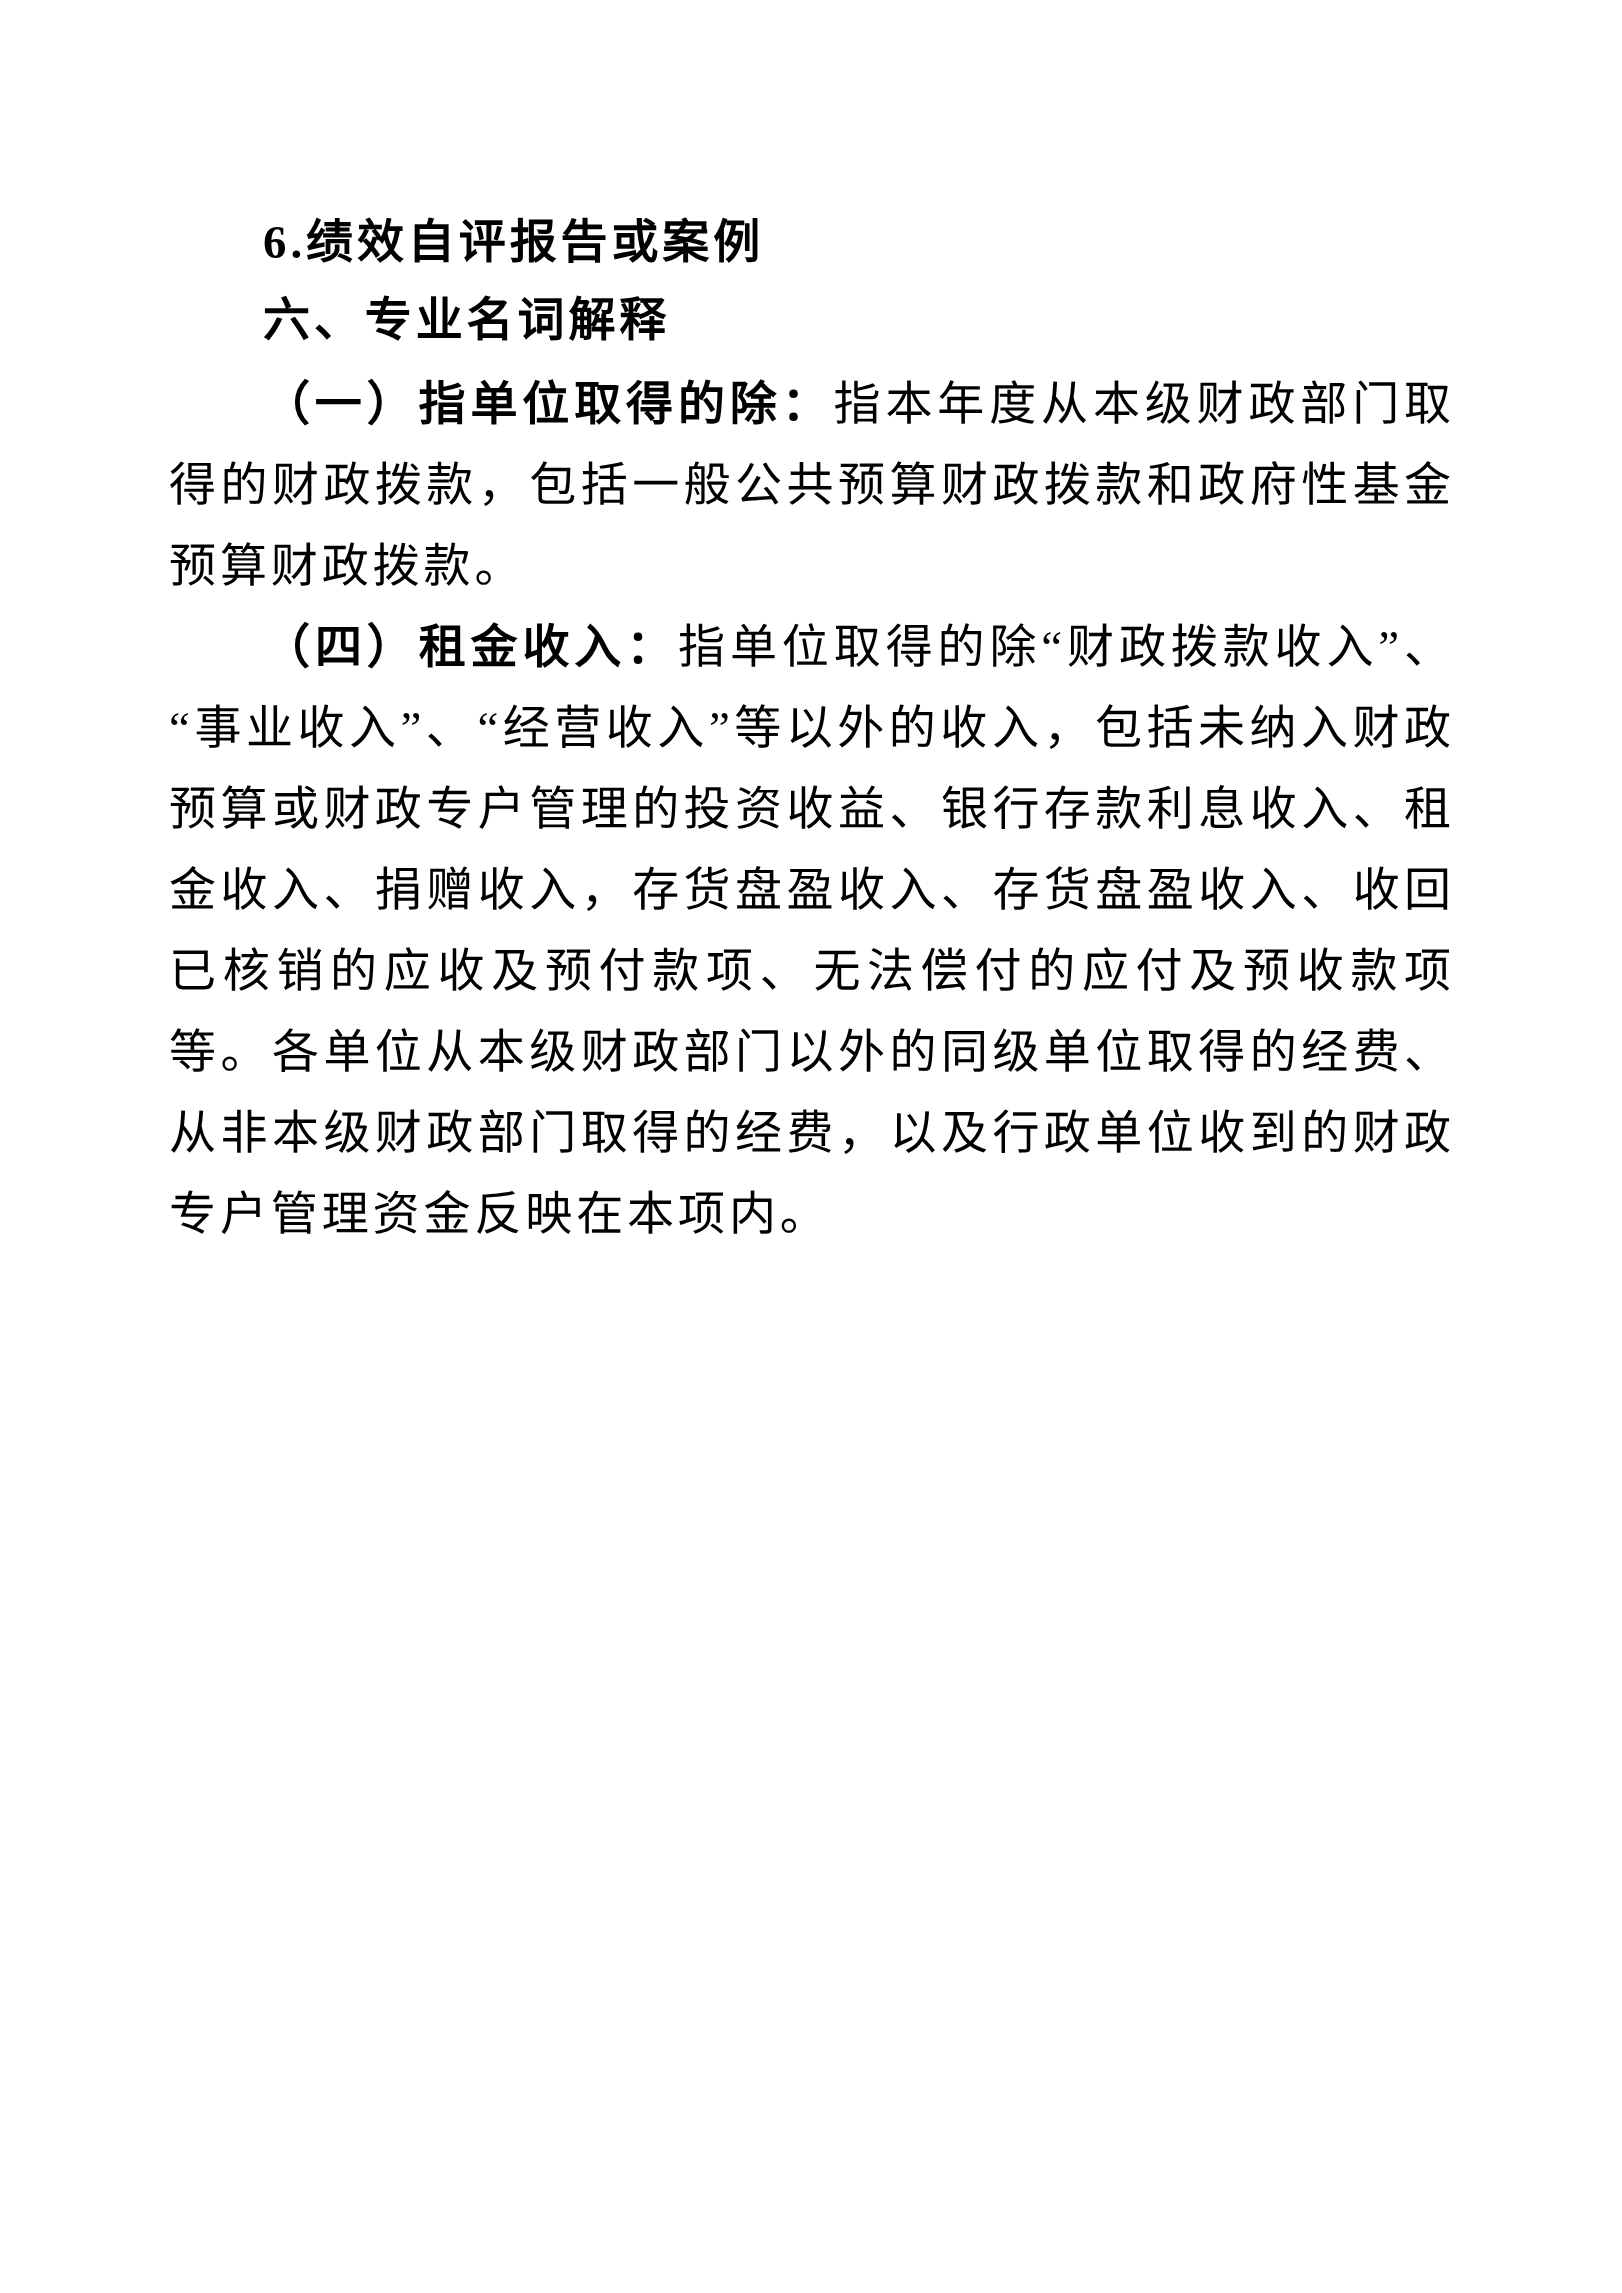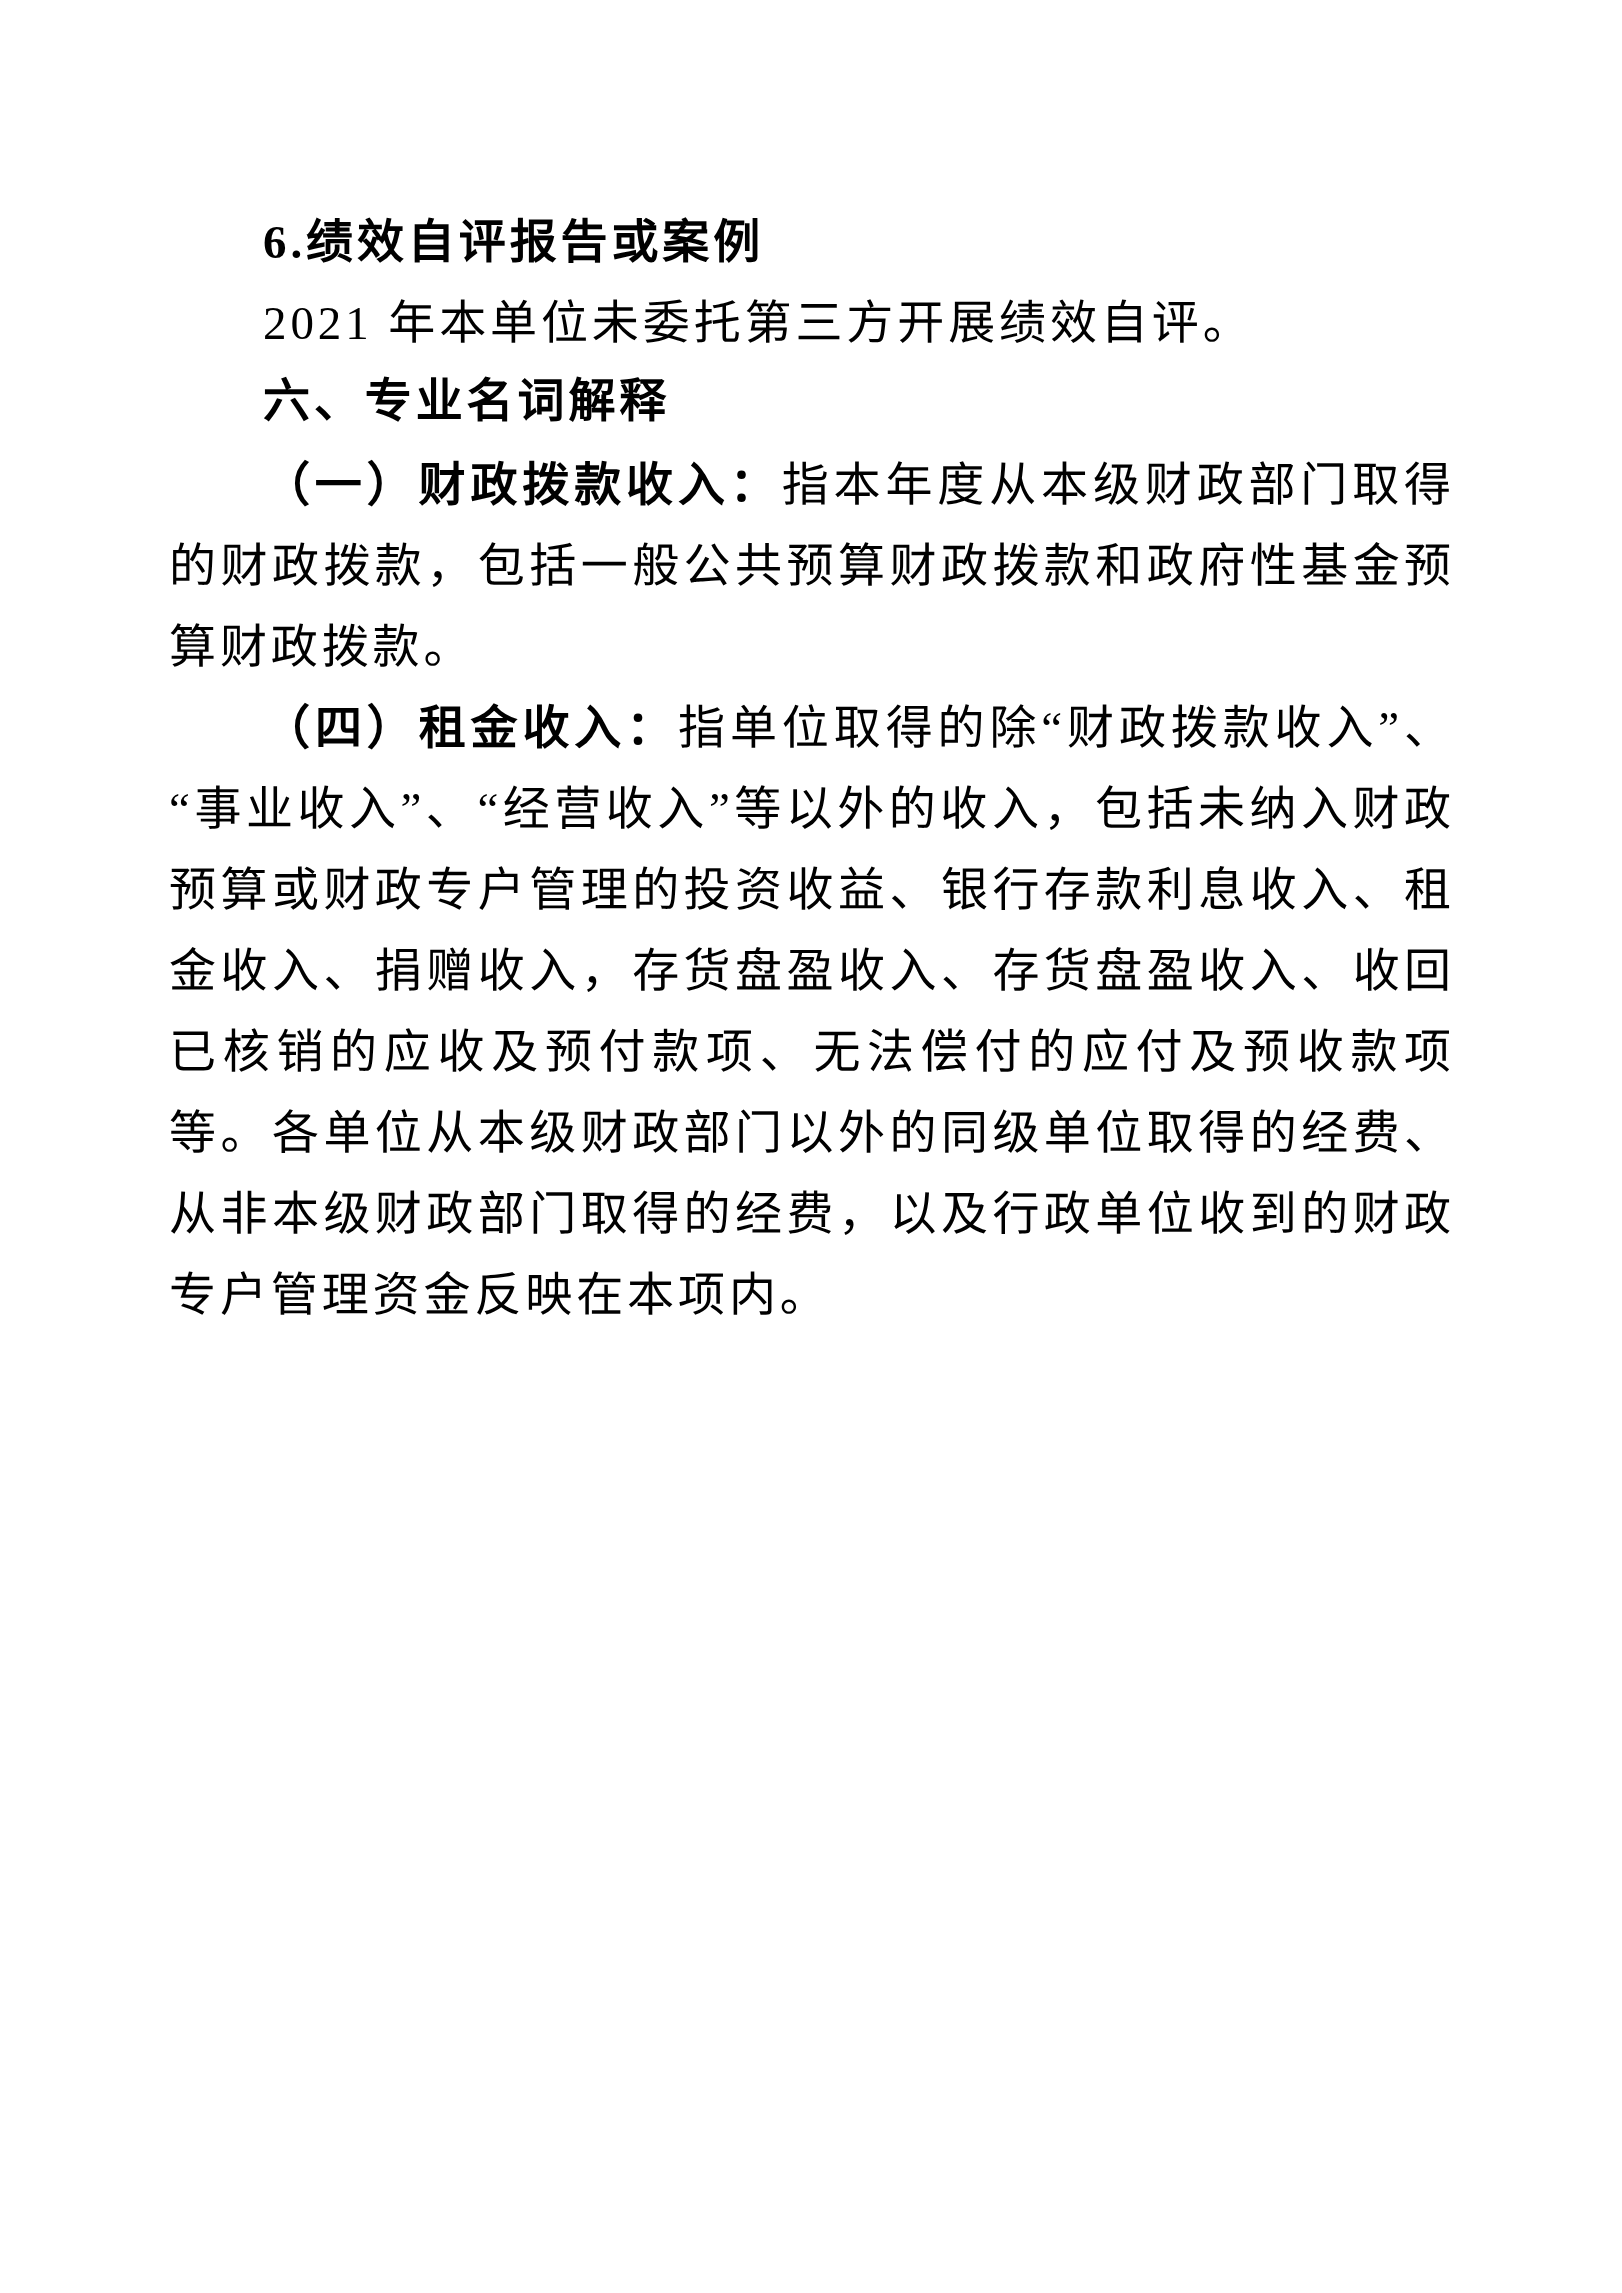--- a/index.html
+++ b/index.html
@@ -43,25 +43,24 @@
     font-weight: bold;
   }
 </style>
 </head>
 <body>
 
 <div class="doc">
 
   <p class="heading-serif">6.绩效自评报告或案例</p>
 
-  <p><span>2021 年本单位未委托第三方开展绩效自评。</span></p>
 
   <p class="heading-hei">六、专业名词解释</p>
 
-  <p><strong class="lead-bold">（一）财政拨款收入：</strong><span>指本年度从本级财政部门取得的财政拨款，包括一般公共预算财政拨款和政府性基金预算财政拨款。</span></p>
+  <p><strong class="lead-bold">（一）指单位取得的除：</strong><span>指本年度从本级财政部门取得的财政拨款，包括一般公共预算财政拨款和政府性基金预算财政拨款。</span></p>
 
 
 
   <p><strong class="lead-bold">（四）租金收入：</strong><span>指单位取得的除“财政拨款收入”、“事业收入”、“经营收入”等以外的收入，包括未纳入财政预算或财政专户管理的投资收益、银行存款利息收入、租金收入、捐赠收入，存货盘盈收入、存货盘盈收入、收回已核销的应收及预付款项、无法偿付的应付及预收款项等。各单位从本级财政部门以外的同级单位取得的经费、从非本级财政部门取得的经费，以及行政单位收到的财政专户管理资金反映在本项内。</span></p>
 
 
 </div>
 
 
 </body></html>

